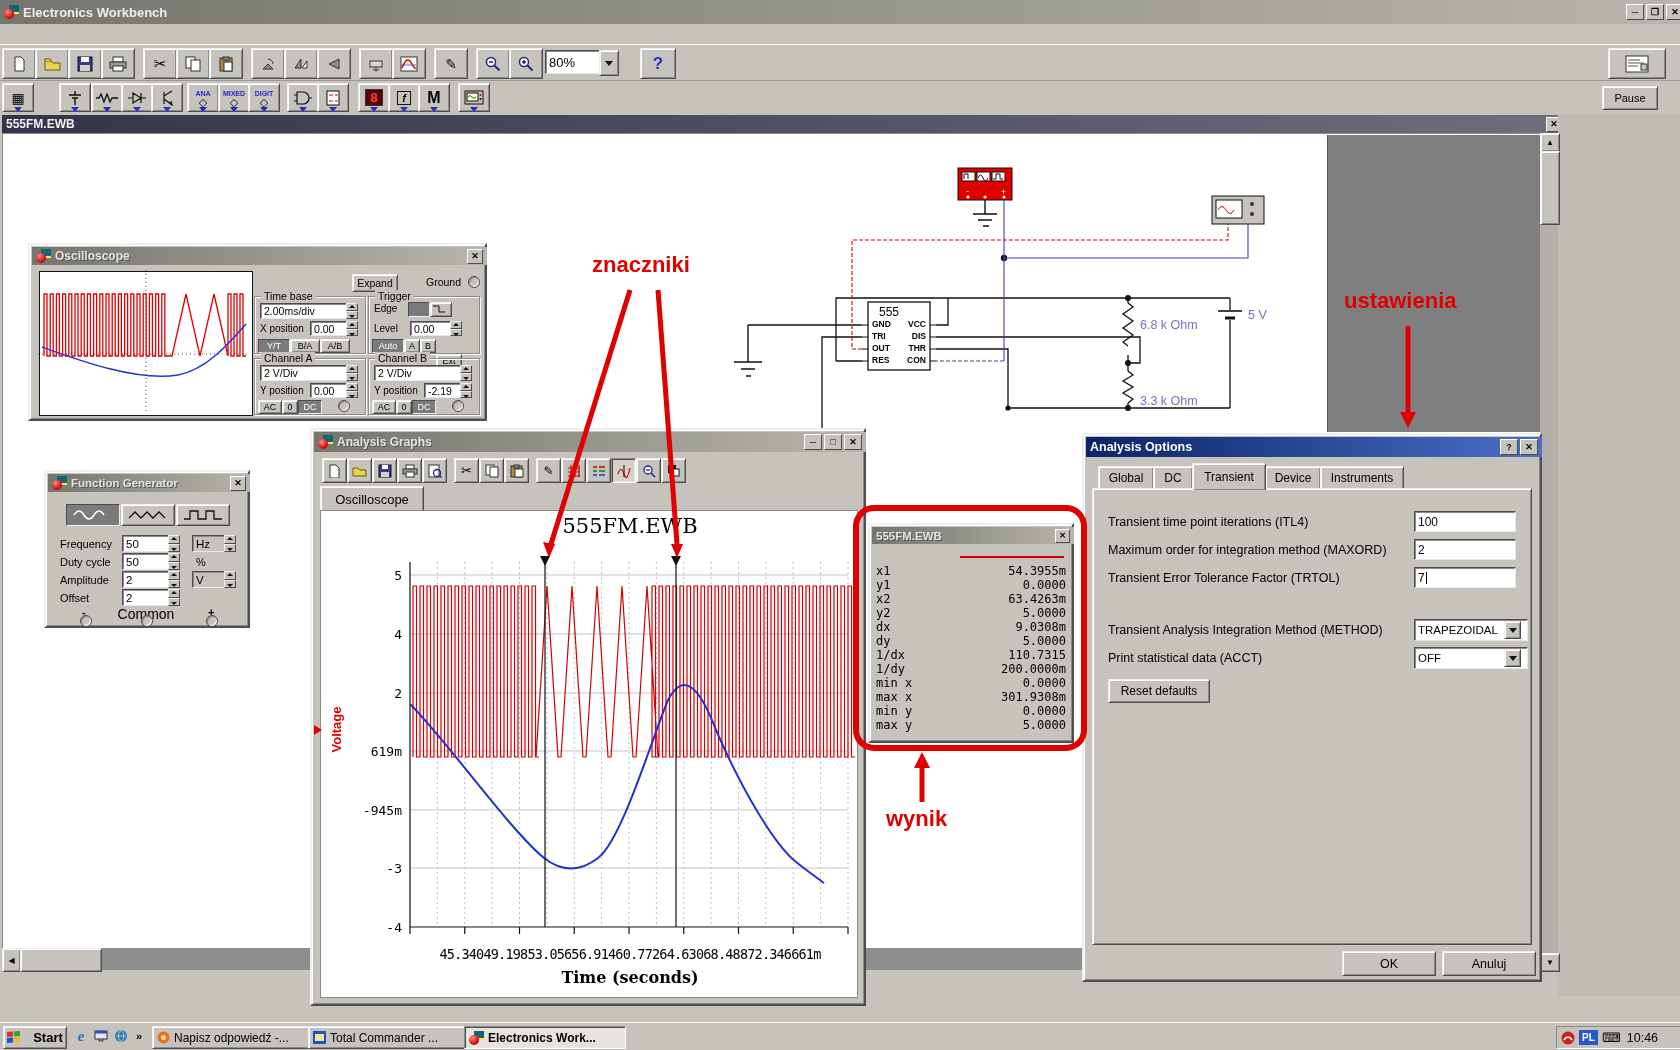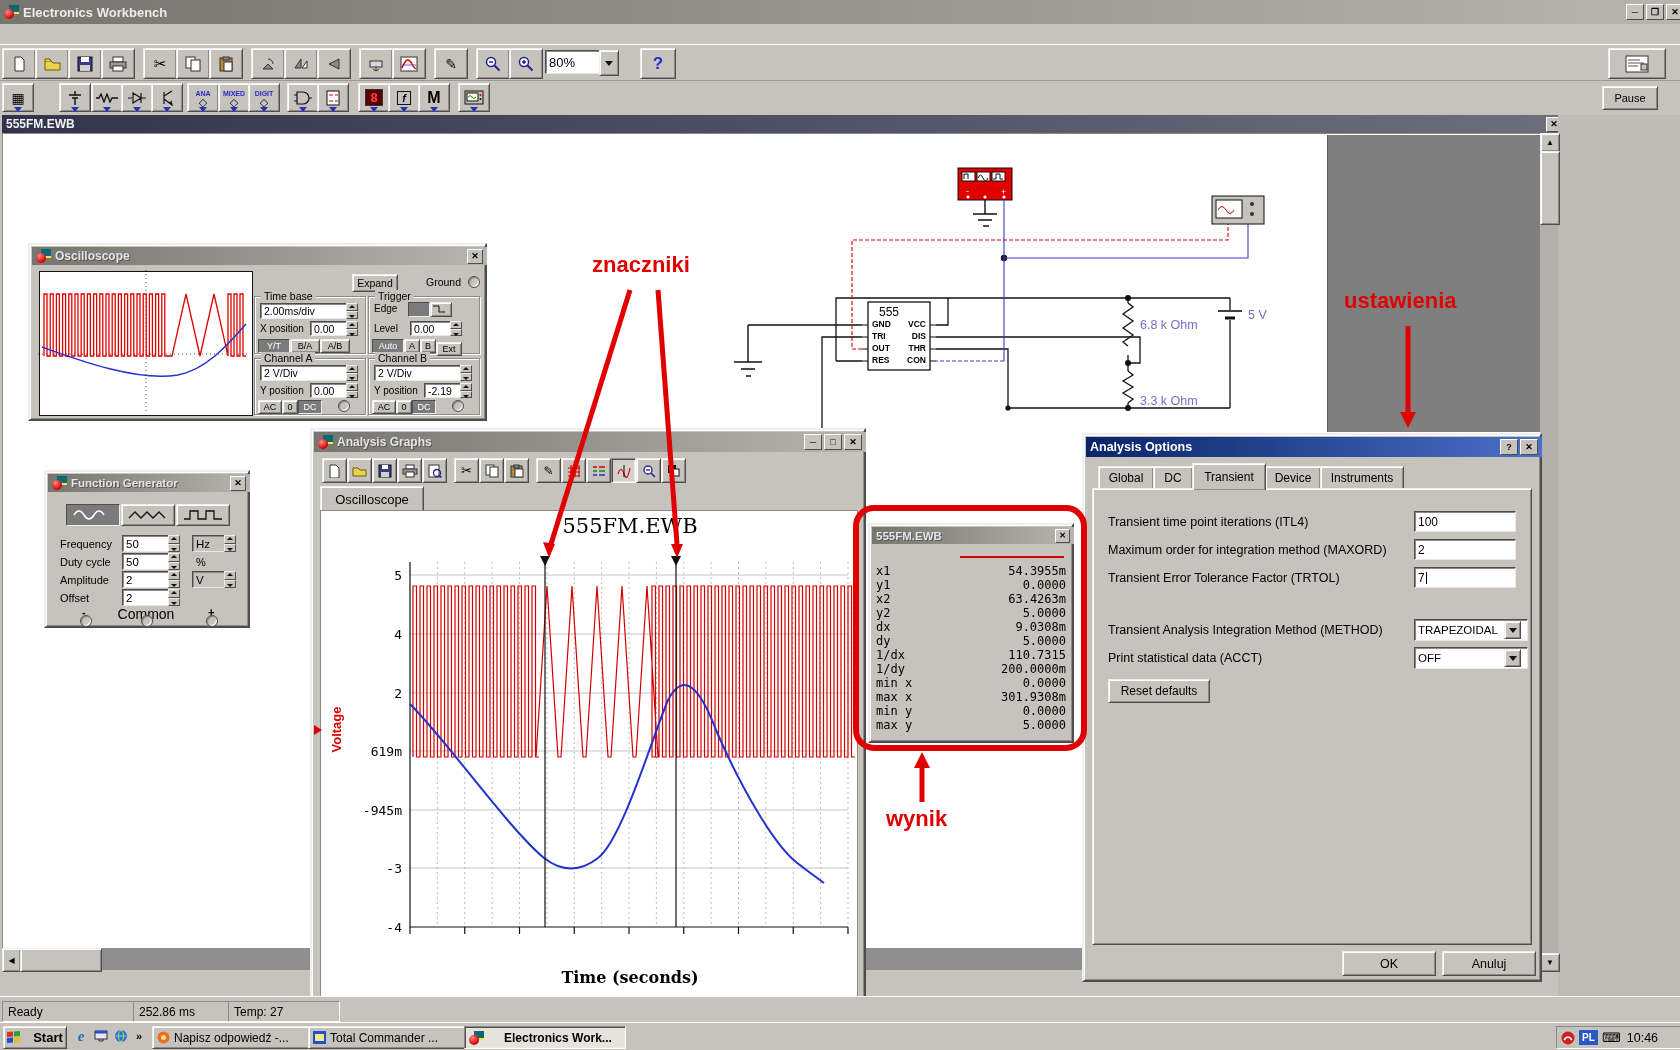--- a/index.html
+++ b/index.html
@@ -426,21 +426,21 @@
     </div>
   <div class="abs r3 b on" style="left:372px;top:339px;width:30px;height:12px;font-size:9px;">
       <span>Auto</span>
     </div>
   <div class="abs r3 b" style="left:404px;top:339px;width:14px;height:12px;font-size:9px;">
       <span>A</span>
     </div>
   <div class="abs r3 b" style="left:420px;top:339px;width:14px;height:12px;font-size:9px;">
       <span>B</span>
     </div>
-  <div class="abs r3 b" style="left:436px;top:342px;width:24px;height:12px;font-size:9px;align-items:center;">
+  <div class="abs r3 b" style="left:436px;top:354px;width:24px;height:12px;font-size:9px;align-items:center;">
       <span>Ext</span>
     </div>
 
   <div class="abs gbox" style="left:254px;top:358px;width:110px;height:55px;">
     <span class="glab">Channel A</span>
   </div>
   <div class="abs fld" style="left:260px;top:365px;width:84px;height:14px;font-size:10.5px;">
       <span>2 V/Div</span>
     </div>
   <div class="abs spn" style="left:346px;top:365px;width:12px;height:16px;">
@@ -718,20 +718,21 @@
   </svg>
   <div class="abs serif" style="left:430px;top:514px;width:400px;text-align:center;font-size:21px;">555FM.EWB</div>
   <div class="abs tick-lab" style="left:350px;top:568px;">5</div>
   <div class="abs tick-lab" style="left:350px;top:627px;">4</div>
   <div class="abs tick-lab" style="left:350px;top:686px;">2</div>
   <div class="abs tick-lab" style="left:350px;top:744px;">619m</div>
   <div class="abs tick-lab" style="left:350px;top:803px;">-945m</div>
   <div class="abs tick-lab" style="left:350px;top:861px;">-3</div>
   <div class="abs tick-lab" style="left:350px;top:920px;">-4</div>
   <div class="abs" style="left:296px;top:722px;width:80px;text-align:center;color:#e00000;font-weight:bold;font-size:13px;transform:rotate(-90deg);">Voltage</div>
+  <div class="abs mono" style="left:404px;top:946px;width:452px;text-align:center;font-size:13.5px;letter-spacing:-0.8px;white-space:nowrap;">45.34049.19853.05656.91460.77264.63068.48872.346661m</div>
   <div class="abs serif" style="left:430px;top:968px;width:400px;text-align:center;font-weight:bold;font-size:16px;">Time (seconds)</div>
 
   <div class="abs r3" style="left:868px;top:523px;width:202px;height:216px;border-width:2px;">
     <div class="abs tbar inact" style="left:2px;top:2px;width:194px;height:17px;font-size:11.5px;">
       <span style="color:#e4e4e4;text-shadow:1px 1px 0 #555;">555FM.EWB</span>
       <span class="cap">
           <span class="cbtn" style="width:13px;height:12px;font-size:8px;">✕</span>
         </span>
     </div>
     <div class="abs" style="left:90px;top:31px;width:104px;height:2px;background:#d40000;"></div>
@@ -859,31 +860,20 @@
     <path d="M671,544 h12 l-6,14 z" fill="#e00000"></path>
     <path d="M1408,326 V414" stroke="#e00000" stroke-width="5"></path>
     <path d="M1400,412 h16 l-8,16 z" fill="#e00000"></path>
     <path d="M922,802 V766" stroke="#e00000" stroke-width="5"></path>
     <path d="M914,768 h16 l-8,-16 z" fill="#e00000"></path>
   </svg>
   <div class="abs ann" style="left:592px;top:252px;z-index:41;">znaczniki</div>
   <div class="abs ann" style="left:1344px;top:288px;z-index:41;">ustawienia</div>
   <div class="abs ann" style="left:886px;top:806px;z-index:41;">wynik</div>
 
-  <div class="abs" style="left:0;top:996px;width:1680px;height:26px;background:#c6c3bd;border-top:1px solid #fff;">
-    <div class="abs s3 b" style="left:2px;top:4px;width:128px;height:19px;justify-content:flex-start;padding:0 5px;font-size:12px;box-shadow:none;">
-        <span>Ready</span>
-      </div>
-    <div class="abs s3 b" style="left:133px;top:4px;width:92px;height:19px;justify-content:flex-start;padding:0 5px;font-size:12px;box-shadow:none;">
-        <span>252.86 ms</span>
-      </div>
-    <div class="abs s3 b" style="left:228px;top:4px;width:100px;height:19px;justify-content:flex-start;padding:0 5px;font-size:12px;box-shadow:none;">
-        <span>Temp:  27</span>
-      </div>
-  </div>
 
   <div class="abs" style="left:0;top:1022px;width:1680px;height:28px;background:#c6c3bd;border-top:1px solid #fff;z-index:50;">
     <div class="abs r3 b" style="left:3px;top:3px;width:62px;height:21px;font-weight:bold;font-size:13px;gap:12px;">
       <svg width="14" height="13">
           <rect x="0" y="1" width="6" height="5" fill="#e03020" transform="skewY(-4)"></rect>
           <rect x="7" y="1" width="6" height="5" fill="#30a030" transform="skewY(-4)"></rect>
           <rect x="0" y="7" width="6" height="5" fill="#2050d0" transform="skewY(-4)"></rect>
           <rect x="7" y="7" width="6" height="5" fill="#e8c020" transform="skewY(-4)"></rect>
         </svg>
       <span>Start</span>
@@ -912,21 +902,21 @@
         </svg>
       <span style="white-space:nowrap;overflow:hidden;">Napisz odpowiedź -...</span>
     </div>
     <div class="abs r3 b" style="left:308px;top:3px;width:152px;height:21px;justify-content:flex-start;gap:4px;padding:0 4px;font-size:12px;">
       <svg width="13" height="13">
           <rect x="0" y="0" width="13" height="13" fill="#2050c8"></rect>
           <rect x="2" y="3" width="9" height="7" fill="#f0e890"></rect>
         </svg>
       <span style="white-space:nowrap;overflow:hidden;">Total Commander ...</span>
     </div>
-    <div class="abs s3 b" style="left:464px;top:3px;width:152px;height:21px;justify-content:flex-start;gap:20px;padding:0 4px;font-size:12px;font-weight:bold;background:#e6e3dc;">
+    <div class="abs s3 b" style="left:464px;top:3px;width:152px;height:21px;justify-content:flex-start;gap:4px;padding:0 4px;font-size:12px;font-weight:bold;background:#e6e3dc;">
       <span class="eico" style="margin:0;"></span>
       <span style="white-space:nowrap;overflow:hidden;">Electronics Work...</span>
     </div>
     <div class="abs s3" style="left:1556px;top:3px;width:120px;height:21px;box-shadow:none;display:flex;align-items:center;gap:4px;padding:0 4px;">
       <svg width="14" height="14">
           <circle cx="7" cy="7" r="6.5" fill="#d02020"></circle>
           <path d="M3,9 q4,-6 8,0" stroke="#fff" fill="none" stroke-width="1.5"></path>
         </svg>
       <span class="b" style="width:19px;height:15px;background:#2858c8;color:#fff;font-size:10px;font-weight:bold;">
           <span>PL</span>

